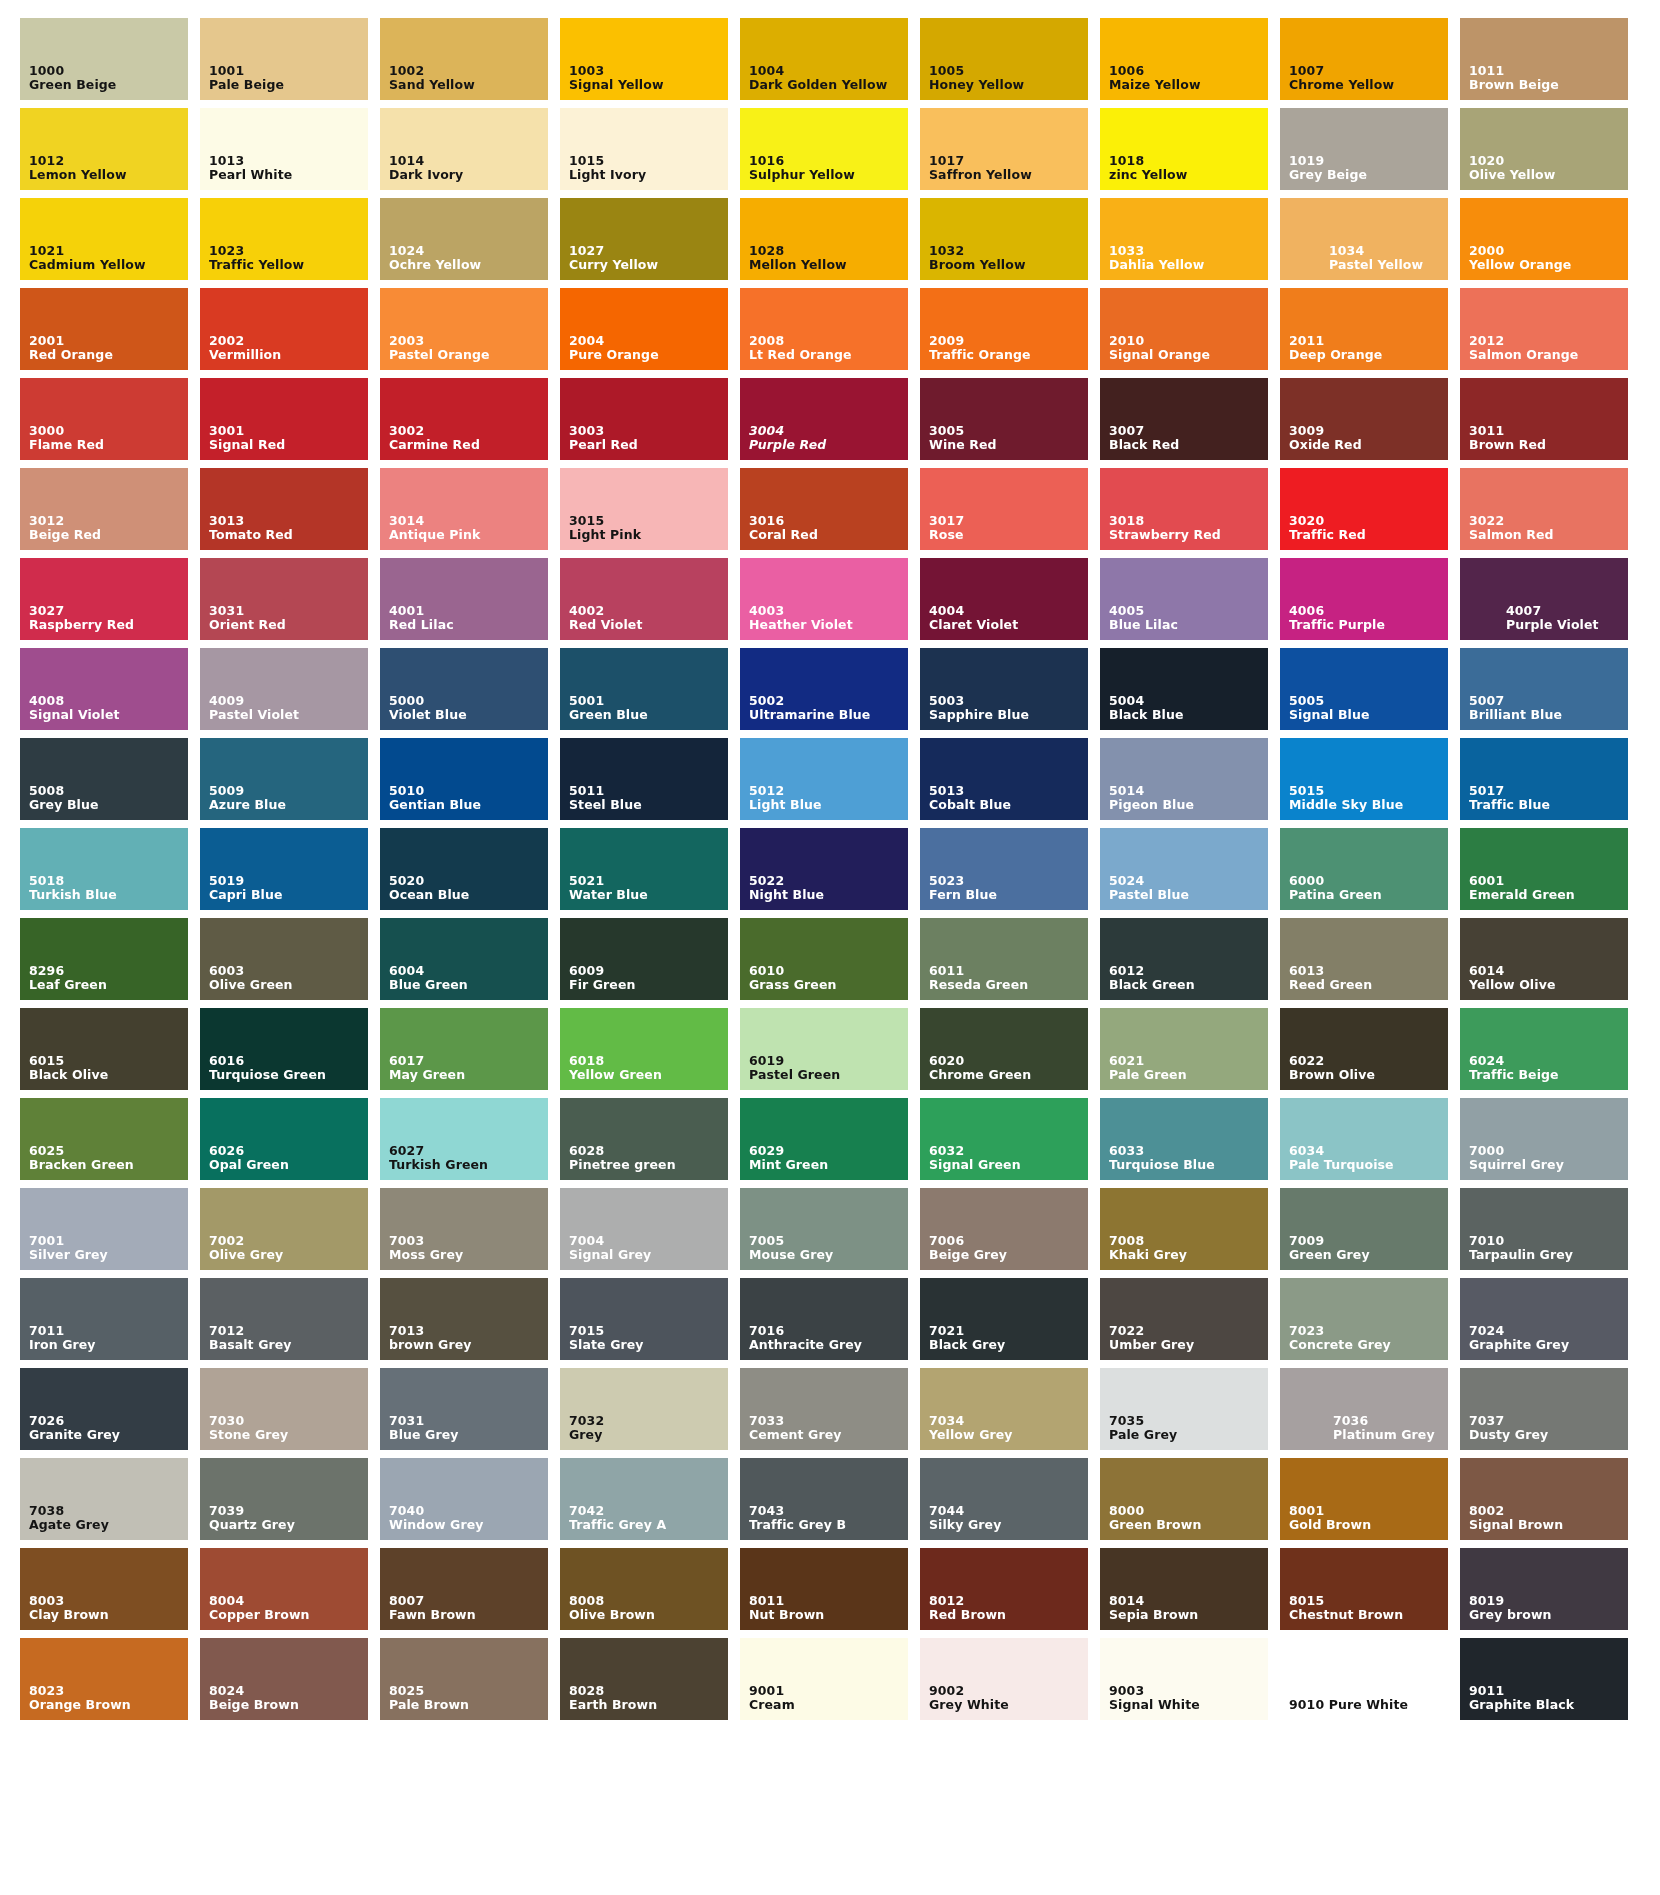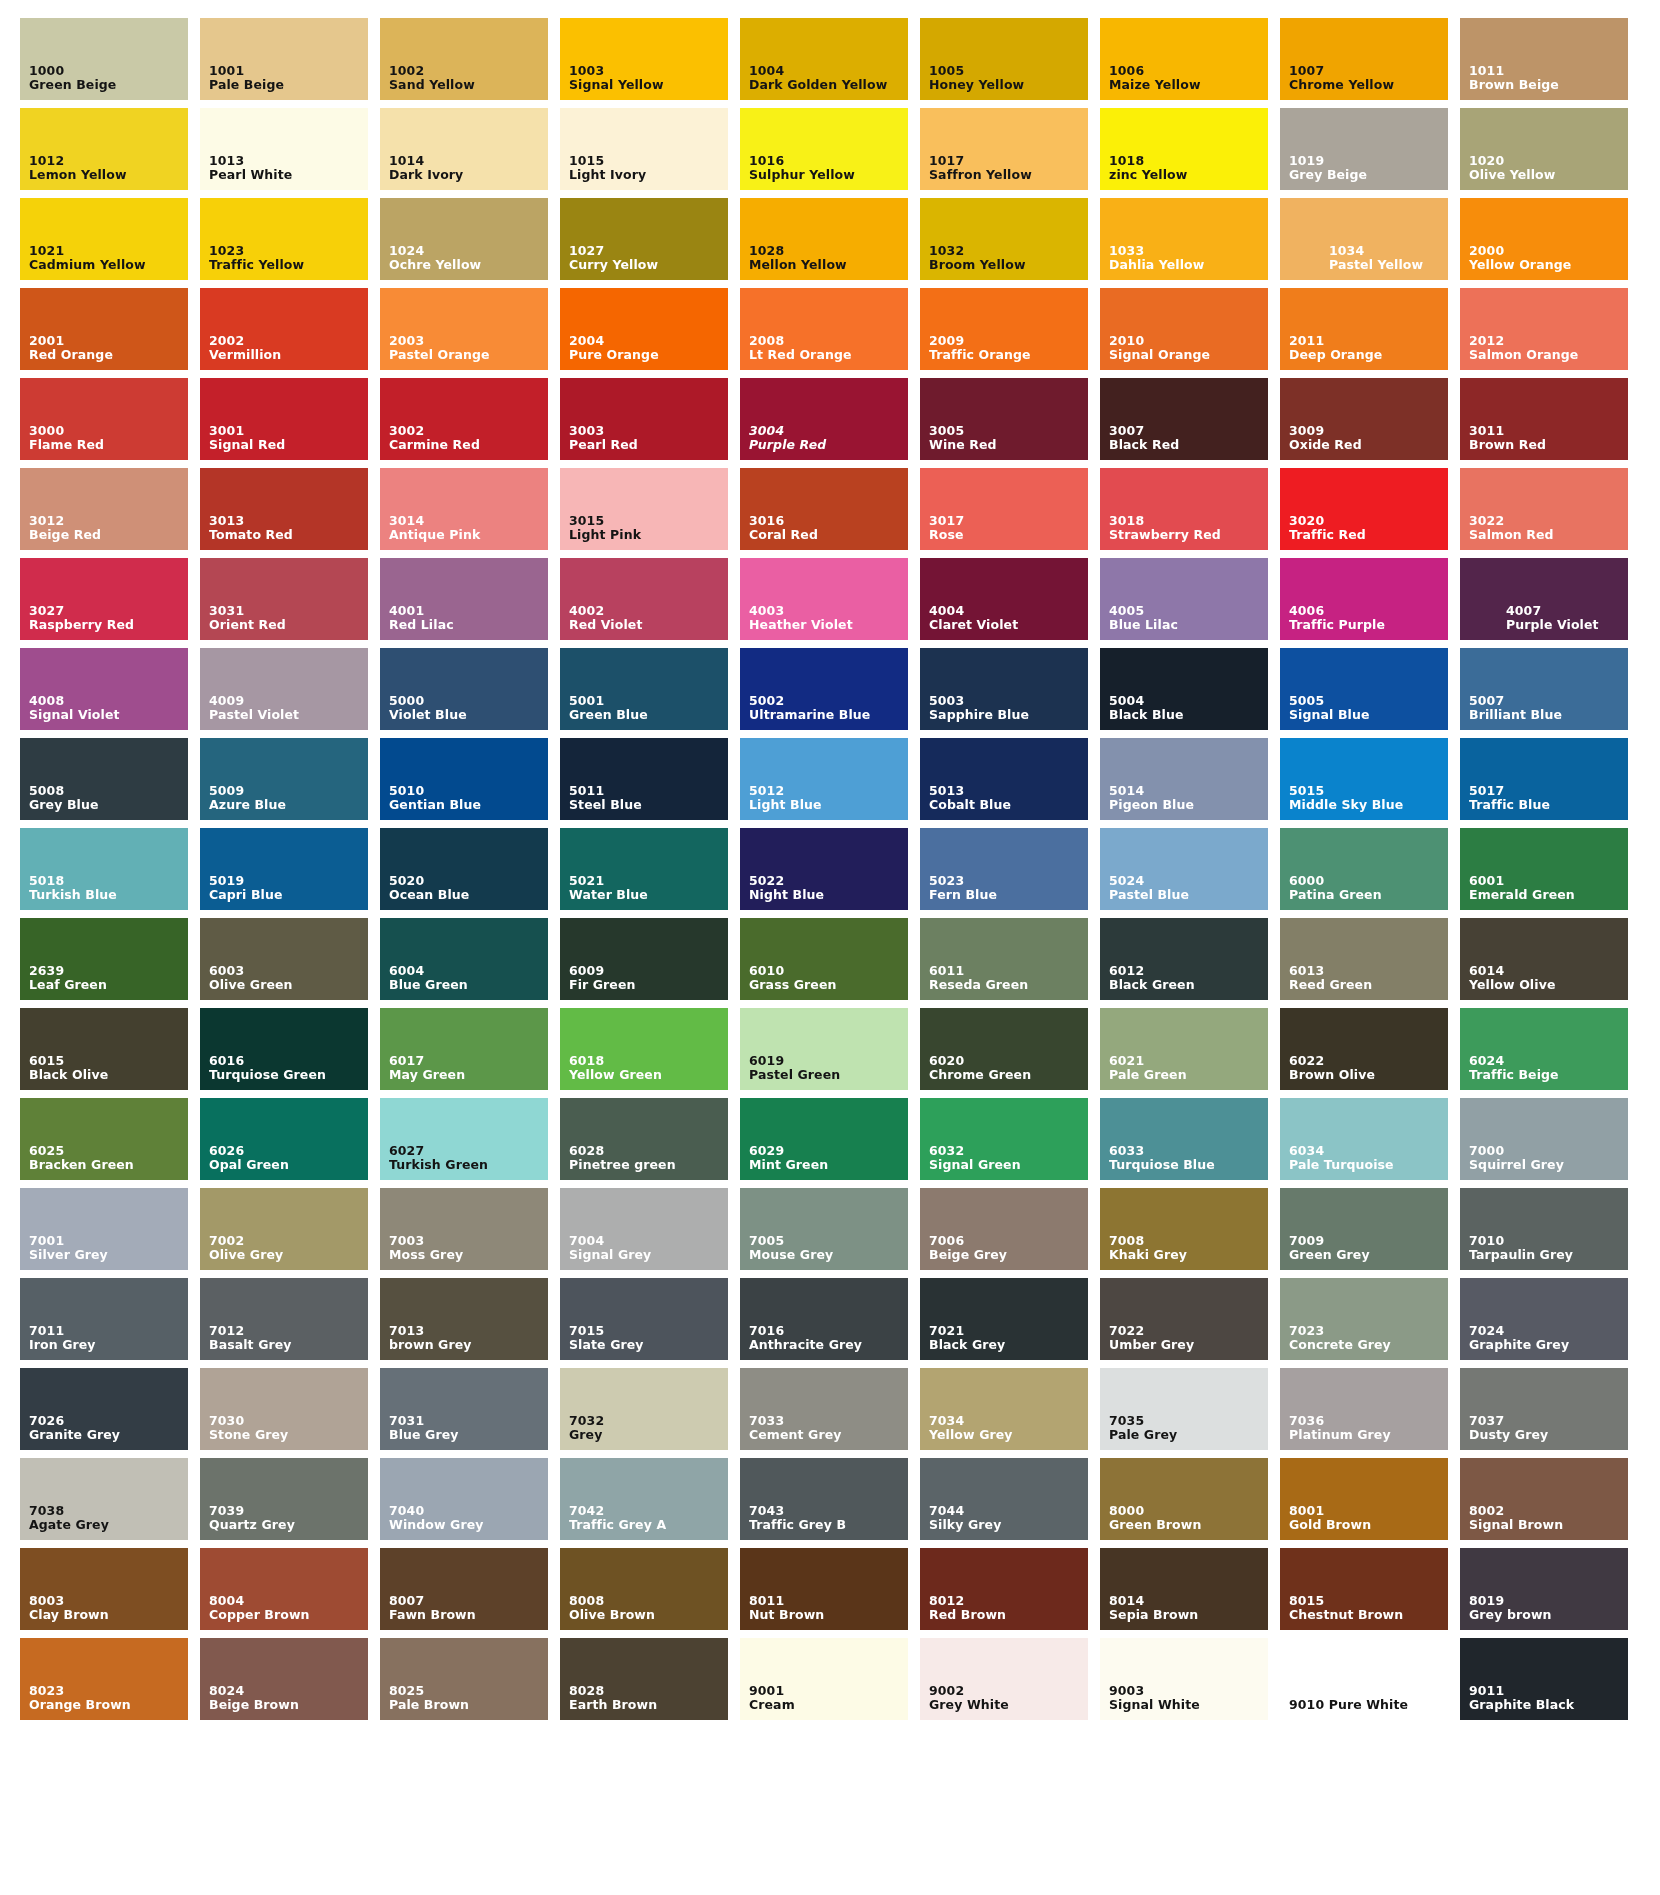--- a/index.html
+++ b/index.html
@@ -433,21 +433,21 @@
         <div class="label light-text" style="color: rgb(255, 255, 255);"><span class="code">6000</span><span class="nm">Patina Green</span></div>
       </div>
       <div class="cell">
         <div class="swatch" style="background: rgb(44, 125, 67);"></div>
         <div class="label light-text" style="color: rgb(255, 255, 255);"><span class="code">6001</span><span class="nm">Emerald Green</span></div>
       </div>
     </div>
     <div class="row">
       <div class="cell">
         <div class="swatch" style="background: rgb(55, 100, 39);"></div>
-        <div class="label light-text" style="color: rgb(255, 255, 255);"><span class="code">2639</span><span class="nm">Leaf Green</span></div>
+        <div class="label light-text" style="color: rgb(255, 255, 255);"><span class="code">8296</span><span class="nm">Leaf Green</span></div>
       </div>
       <div class="cell">
         <div class="swatch" style="background: rgb(95, 91, 69);"></div>
         <div class="label light-text" style="color: rgb(255, 255, 255);"><span class="code">6003</span><span class="nm">Olive Green</span></div>
       </div>
       <div class="cell">
         <div class="swatch" style="background: rgb(22, 80, 79);"></div>
         <div class="label light-text" style="color: rgb(255, 255, 255);"><span class="code">6004</span><span class="nm">Blue Green</span></div>
       </div>
       <div class="cell">
@@ -651,21 +651,21 @@
       <div class="cell">
         <div class="swatch" style="background: rgb(179, 164, 113);"></div>
         <div class="label light-text" style="color: rgb(255, 255, 255);"><span class="code">7034</span><span class="nm">Yellow Grey</span></div>
       </div>
       <div class="cell">
         <div class="swatch" style="background: rgb(220, 223, 223);"></div>
         <div class="label dark-text" style="color: rgb(20, 20, 20);"><span class="code">7035</span><span class="nm">Pale Grey</span></div>
       </div>
       <div class="cell">
         <div class="swatch" style="background: rgb(166, 160, 160);"></div>
-        <div class="label light-text" style="color: rgb(255, 255, 255);"><span class="code">7036</span><span class="nm">Platinum Grey</span></div>
+        <div class="label light-text" style="color: rgb(255, 255, 255); margin-left: 44px;"><span class="code">7036</span><span class="nm">Platinum Grey</span></div>
       </div>
       <div class="cell">
         <div class="swatch" style="background: rgb(117, 120, 116);"></div>
         <div class="label light-text" style="color: rgb(255, 255, 255);"><span class="code">7037</span><span class="nm">Dusty Grey</span></div>
       </div>
     </div>
     <div class="row">
       <div class="cell">
         <div class="swatch" style="background: rgb(193, 191, 181);"></div>
         <div class="label dark-text" style="color: rgb(20, 20, 20);"><span class="code">7038</span><span class="nm">Agate Grey</span></div>

